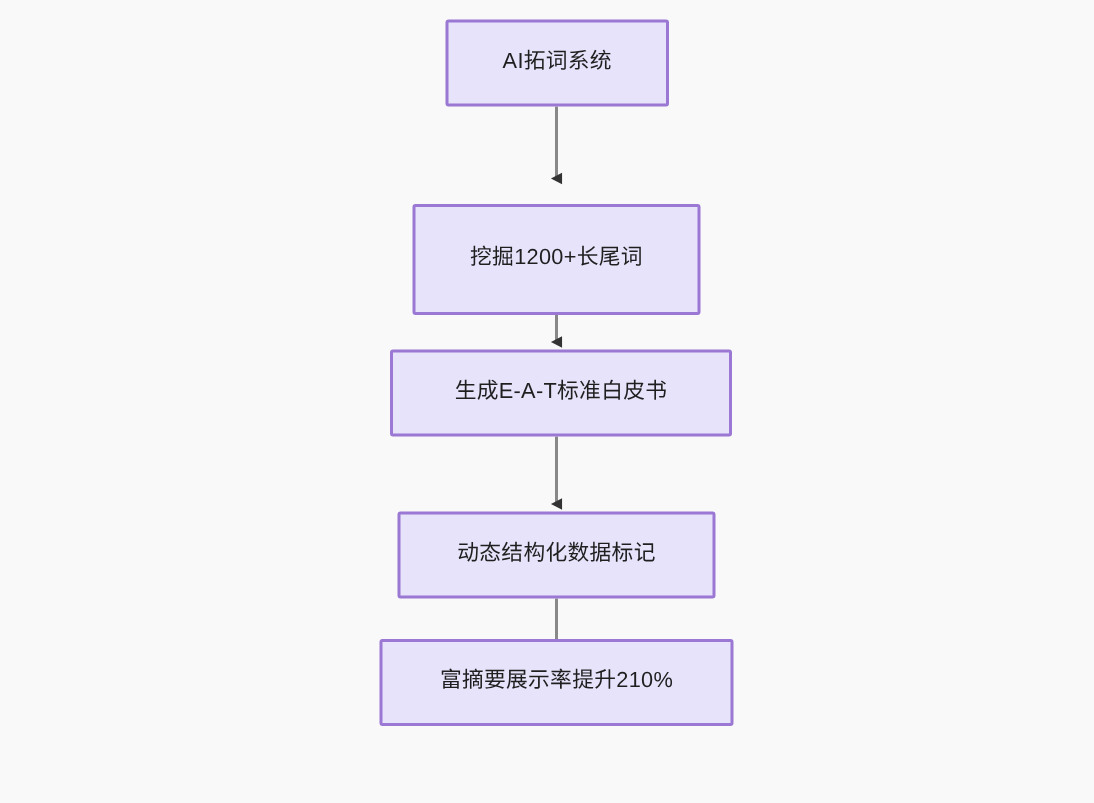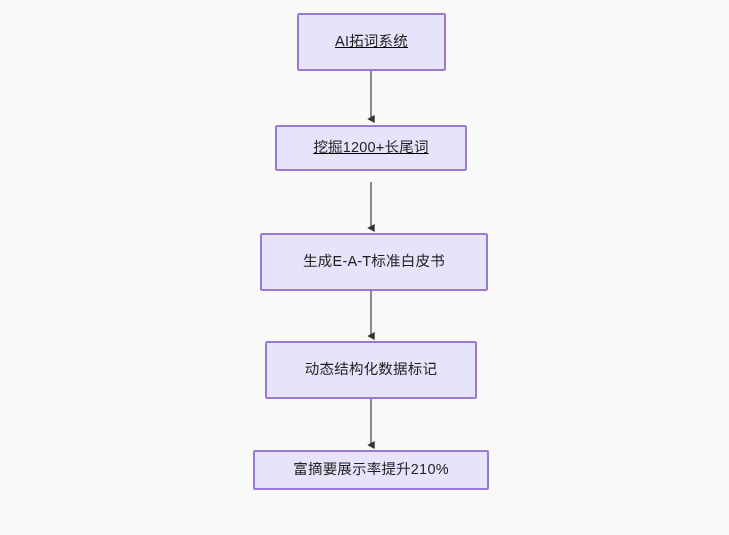--- a/index.html
+++ b/index.html
@@ -65,33 +65,33 @@
 
     <line x1="371" y1="71" x2="371" y2="119" stroke="#888888" stroke-width="2" marker-end="url(#arrowhead)"></line>
 
     <line x1="371" y1="182" x2="371" y2="228" stroke="#888888" stroke-width="2" marker-end="url(#arrowhead)"></line>
 
     <line x1="371" y1="291" x2="371" y2="336" stroke="#888888" stroke-width="2" marker-end="url(#arrowhead)"></line>
 
     <line x1="371" y1="399" x2="371" y2="445" stroke="#888888" stroke-width="2" marker-end="url(#arrowhead)"></line>
   </svg>
 
-  <div class="node" style="left:297px; top:13px; width:149px; height:58px;text-decoration:underline;">
+  <div class="node" style="left:297px; top:13px; width:149px; height:58px;">
     <span class="node-label">AI拓词系统</span>
   </div>
 
-  <div class="node" style="left:275px; top:125px; width:192px; height:46px;text-decoration:underline;">
+  <div class="node" style="left:275px; top:136px; width:192px; height:74px;">
     <span class="node-label">挖掘1200+长尾词</span>
   </div>
 
   <div class="node" style="left:260px; top:233px; width:228px; height:58px;">
     <span class="node-label">生成E-A-T标准白皮书</span>
   </div>
 
   <div class="node" style="left:265px; top:341px; width:212px; height:58px;">
     <span class="node-label">动态结构化数据标记</span>
   </div>
 
-  <div class="node" style="left:253px; top:450px; width:236px; height:40px;">
+  <div class="node" style="left:253px; top:426px; width:236px; height:58px;">
     <span class="node-label">富摘要展示率提升210%</span>
   </div>
 
 </div>
 
 </body></html>

